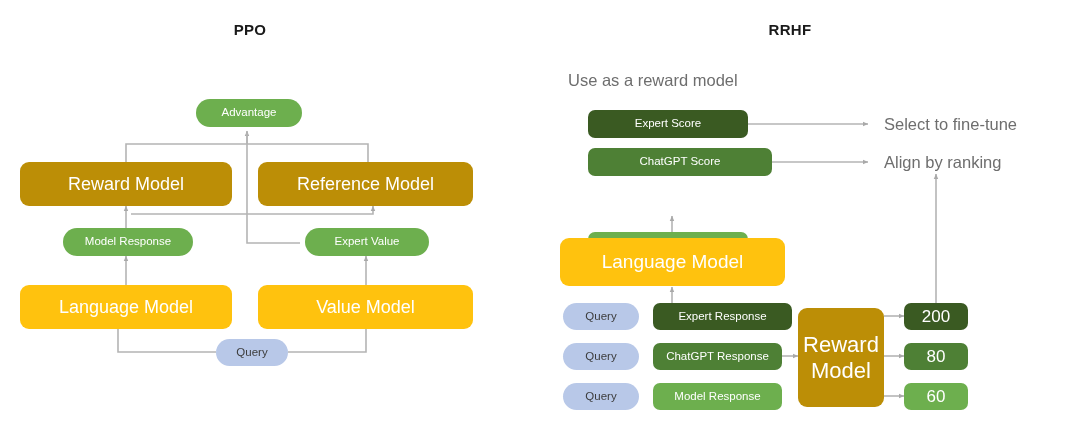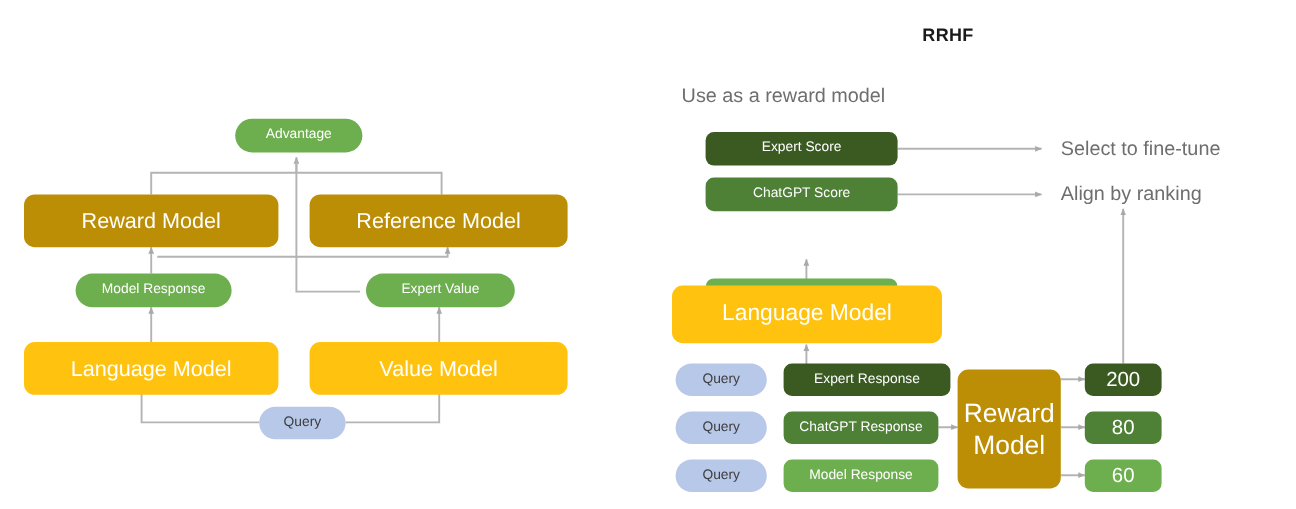--- a/index.html
+++ b/index.html
@@ -59,20 +59,21 @@
       <path d="M782,356 L798,356" marker-end="url(#ah)"></path>
 
       <path d="M884,316 L904,316" marker-end="url(#ah)"></path>
       <path d="M884,356 L904,356" marker-end="url(#ah)"></path>
       <path d="M884,396 L904,396" marker-end="url(#ah)"></path>
 
       <path d="M936,303 L936,174" marker-end="url(#ah)"></path>
     </g>
   </svg>
 
+  <div class="title" style="left:200px;top:18px;width:100px;height:22px;">PPO</div>
 
   <div class="node pill" style="left:196px;top:99px;width:106px;height:28px;background:#6DAF4E;font-size:11.5px;">Advantage</div>
 
   <div class="node rrect" style="left:20px;top:162px;width:212px;height:44px;background:#BC8E06;font-size:18px;">Reward Model</div>
 
   <div class="node rrect" style="left:258px;top:162px;width:215px;height:44px;background:#BC8E06;font-size:18px;">Reference Model</div>
 
   <div class="node pill" style="left:63px;top:228px;width:130px;height:28px;background:#6DAF4E;font-size:11.5px;">Model Response</div>
 
   <div class="node pill" style="left:305px;top:228px;width:124px;height:28px;background:#6DAF4E;font-size:11.5px;">Expert Value</div>
@@ -82,21 +83,21 @@
   <div class="node rrect" style="left:258px;top:285px;width:215px;height:44px;background:#FFC20E;font-size:18px;">Value Model</div>
 
   <div class="node pill dark-text" style="left:216px;top:339px;width:72px;height:27px;background:#B8C8E8;font-size:11.5px;">Query</div>
 
   <div class="title" style="left:740px;top:18px;width:100px;height:22px;">RRHF</div>
 
   <div class="plain" style="left:568px;top:68px;width:300px;height:24px;font-size:16.5px;color:#6e6e6e;">Use as a reward model</div>
 
   <div class="node rrect-sm" style="left:588px;top:110px;width:160px;height:28px;background:#3A5A22;font-size:11.5px;">Expert Score</div>
 
-  <div class="node rrect-sm" style="left:588px;top:148px;width:160px;height:28px;background:#4E8035;font-size:11.5px;">ChatGPT Score</div>
+  <div class="node rrect-sm" style="left:588px;top:148px;width:184px;height:28px;background:#4E8035;font-size:11.5px;">ChatGPT Score</div>
 
   <div class="node rrect-sm" style="left:588px;top:204px;width:160px;height:28px;background:#6DAF4E;font-size:11.5px;margin-top:28px;">Model Score</div>
 
   <div class="node rrect" style="left:560px;top:238px;width:225px;height:48px;background:#FFC20E;font-size:19px;">Language Model</div>
 
   <div class="node pill dark-text" style="left:563px;top:303px;width:76px;height:27px;background:#B8C8E8;font-size:11.5px;">Query</div>
   <div class="node pill dark-text" style="left:563px;top:343px;width:76px;height:27px;background:#B8C8E8;font-size:11.5px;">Query</div>
   <div class="node pill dark-text" style="left:563px;top:383px;width:76px;height:27px;background:#B8C8E8;font-size:11.5px;">Query</div>
 
   <div class="node rrect-sm" style="left:653px;top:303px;width:139px;height:27px;background:#3A5A22;font-size:11.5px;">Expert Response</div>

